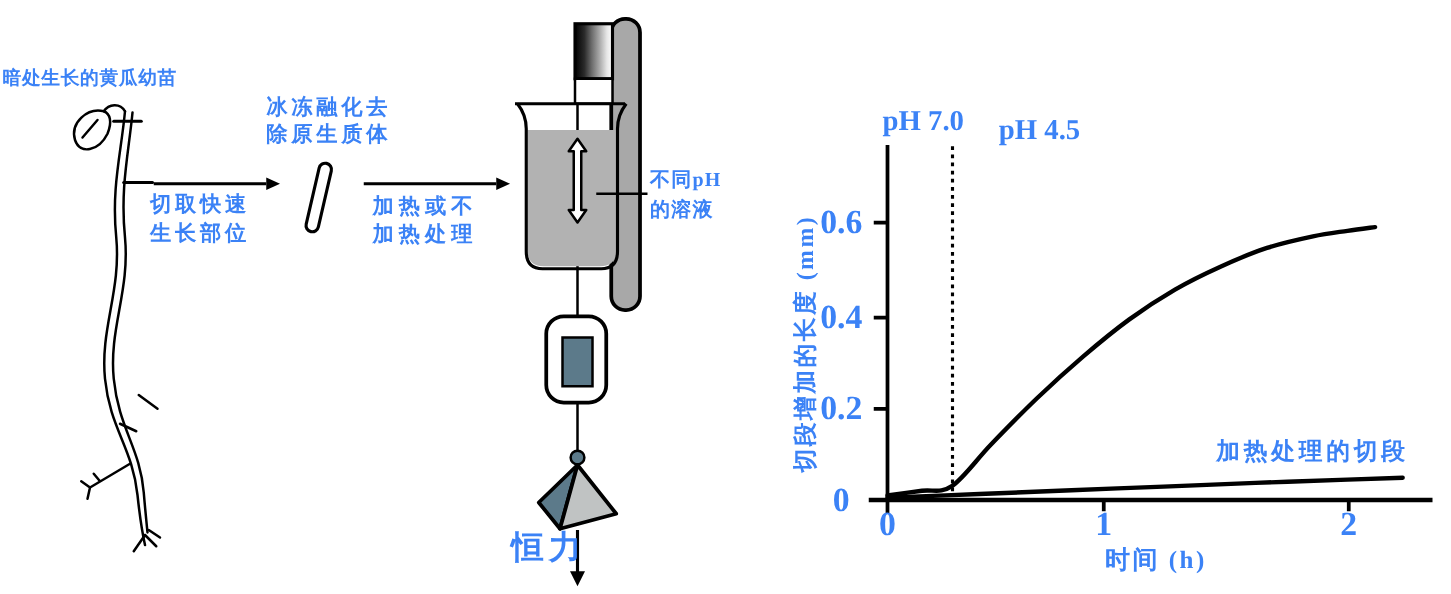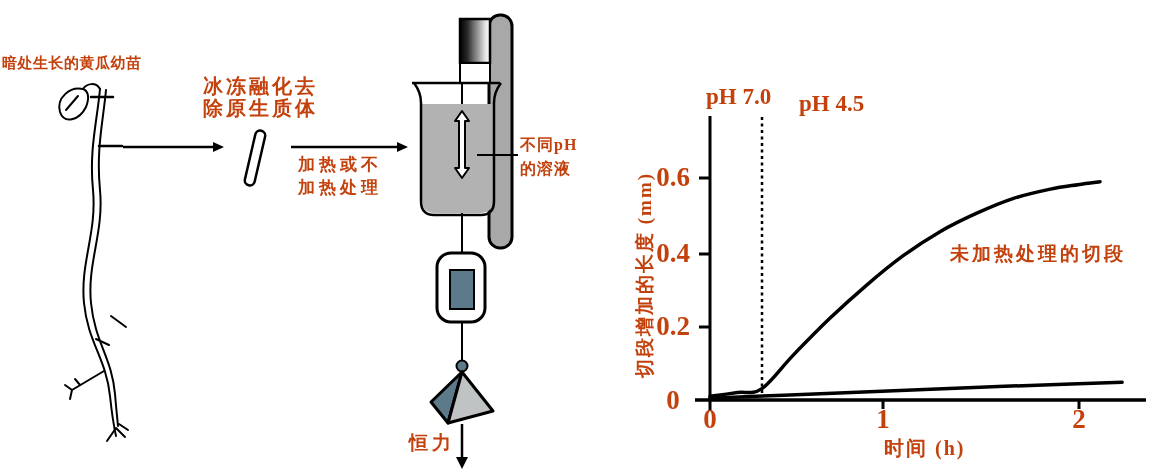--- a/index.html
+++ b/index.html
@@ -1,17 +1,17 @@
 <!DOCTYPE html>
 <html><head>
 <meta charset="utf-8">
 <style>
   html,body{margin:0;padding:0;background:#fff;}
   #stage{position:relative;width:1161px;height:475px;background:#fff;overflow:hidden;
-         font-family:"Liberation Serif",serif;color:#c2410c;border-radius:14px;}
+         font-family:"Liberation Serif",serif;color:#3b82f6;border-radius:14px;}
   #art{position:absolute;left:0;top:0;}
   .lbl{position:absolute;font-weight:bold;white-space:nowrap;line-height:1.2;}
   .cjk{font-family:"Liberation Serif","DejaVu Sans",serif;}
   .num{font-family:"Liberation Serif",serif;}
   .tick-y{width:50px;text-align:center;font-size:27px;line-height:27px;}
   .tick-x{width:44px;text-align:center;font-size:27px;line-height:27px;}
   .ph{font-size:23px;line-height:24px;}
   .two-line div{white-space:nowrap;}
   .ylab{transform:rotate(-90deg);transform-origin:0 0;}
 </style>
@@ -98,52 +98,56 @@
       <path d="M699,178 L710,178 M699,254 L710,254 M699,327 L710,327" stroke-width="3"></path>
       <path d="M883,400 L883,409 M1079,400 L1079,409" stroke-width="3"></path>
     </g>
     <path d="M762,117 L762,397" stroke="#000" stroke-width="2.5" stroke-dasharray="3 3.5" fill="none"></path>
     <path fill="none" stroke="#000" stroke-width="3.5" stroke-linecap="round" d="M710,396.3C714.6,395.68333333333334 729.0133333333333,393.83333333333337 737.6,392.6C746.1866666666667,391.3666666666667 752.3199999999999,395.06666666666666 761.52,388.9C770.72,382.7333333333333 781.4533333333333,367.31666666666666 792.8,355.6C804.1466666666666,343.8833333333334 817.3333333333334,330.3166666666667 829.6,318.6C841.8666666666667,306.8833333333333 854.1333333333333,295.78333333333336 866.4,285.3C878.6666666666666,274.81666666666666 890.9333333333334,264.64166666666665 903.2,255.7C915.4666666666667,246.75833333333333 927.7333333333333,238.74166666666667 940,231.65C952.2666666666667,224.55833333333334 964.5333333333333,218.70000000000002 976.8,213.15C989.0666666666666,207.6 1001.3333333333333,202.35833333333332 1013.5999999999999,198.35C1025.8666666666666,194.34166666666667 1039.6666666666667,191.3816666666667 1050.4,189.10000000000002C1061.1333333333334,186.81833333333336 1069.72,185.89333333333337 1078,184.66000000000003C1086.28,183.42666666666668 1096.3999999999999,182.19333333333336 1100.08,181.70000000000002"></path>
     <path fill="none" stroke="#000" stroke-width="3.5" stroke-linecap="round" d="M710,398.15C722.2666666666667,397.65666666666664 759.0666666666667,396.1766666666667 783.6,395.19C808.1333333333333,394.2033333333333 832.6666666666667,393.2166666666667 857.2,392.23C881.7333333333333,391.24333333333334 906.2666666666667,390.25666666666666 930.8,389.27C955.3333333333333,388.2833333333333 979.8666666666668,387.235 1004.4000000000001,386.31C1028.9333333333334,385.385 1058.3733333333334,384.39833333333337 1078,383.72C1097.6266666666666,383.0416666666667 1114.8000000000002,382.4866666666667 1122.16,382.24"></path>
   </svg>
 
   <div class="lbl cjk" style="left:2px;top:54px;font-size:15px;letter-spacing:0.5px">暗处生长的黄瓜幼苗</div>
 
+  <div class="lbl cjk two-line" style="left:120px;top:152px;font-size:17px;letter-spacing:3px;line-height:23px">
+    <div>切取快速</div>
+    <div>生长部位</div>
+  </div>
 
-  <div class="lbl cjk two-line" style="left:203px;top:75px;font-size:20px;letter-spacing:3px;line-height:22px">
+  <div class="lbl cjk two-line" style="left:213px;top:75px;font-size:17px;letter-spacing:3px;line-height:22px">
     <div>冰冻融化去</div>
     <div>除原生质体</div>
   </div>
 
   <div class="lbl cjk two-line" style="left:298px;top:153px;font-size:17px;letter-spacing:4px;line-height:23px">
     <div>加热或不</div>
     <div>加热处理</div>
   </div>
 
   <div class="lbl cjk two-line" style="left:520px;top:133px;font-size:16px;letter-spacing:1px;line-height:24px">
     <div>不同pH</div>
     <div>的溶液</div>
   </div>
 
   <div class="lbl cjk two-line" style="left:308px;top:260px;font-size:18px;letter-spacing:3px;line-height:25px">
   </div>
 
-  <div class="lbl cjk" style="left:409px;top:432px;font-size:19px;letter-spacing:4px">恒力</div>
+  <div class="lbl cjk" style="left:409px;top:422px;font-size:26px;letter-spacing:4px">恒力</div>
 
   <div class="lbl num ph" style="left:706px;top:85px">pH 7.0</div>
   <div class="lbl num ph" style="left:799px;top:92px">pH 4.5</div>
 
   <div class="lbl num tick-y" style="left:648px;top:164px">0.6</div>
   <div class="lbl num tick-y" style="left:648px;top:240px">0.4</div>
   <div class="lbl num tick-y" style="left:648px;top:313px">0.2</div>
   <div class="lbl num tick-y" style="left:648px;top:387px">0</div>
 
   <div class="lbl num tick-x" style="left:688px;top:406px">0</div>
   <div class="lbl num tick-x" style="left:861px;top:406px">1</div>
   <div class="lbl num tick-x" style="left:1057px;top:406px">2</div>
 
   <div class="lbl cjk" style="left:884px;top:436px;font-size:20px;letter-spacing:2px">时间 (h)</div>
 
   <div class="lbl cjk ylab" style="left:634px;top:378px;font-size:19px;letter-spacing:2px">切段增加的长度 (mm)</div>
 
-  <div class="lbl cjk" style="left:950px;top:243px;font-size:19px;letter-spacing:3px">未加热处理的切段</div>
+  <div class="lbl cjk" style="left:973px;top:351px;font-size:19px;letter-spacing:3px">加热处理的切段</div>
 
 </div>
 
 </body></html>

